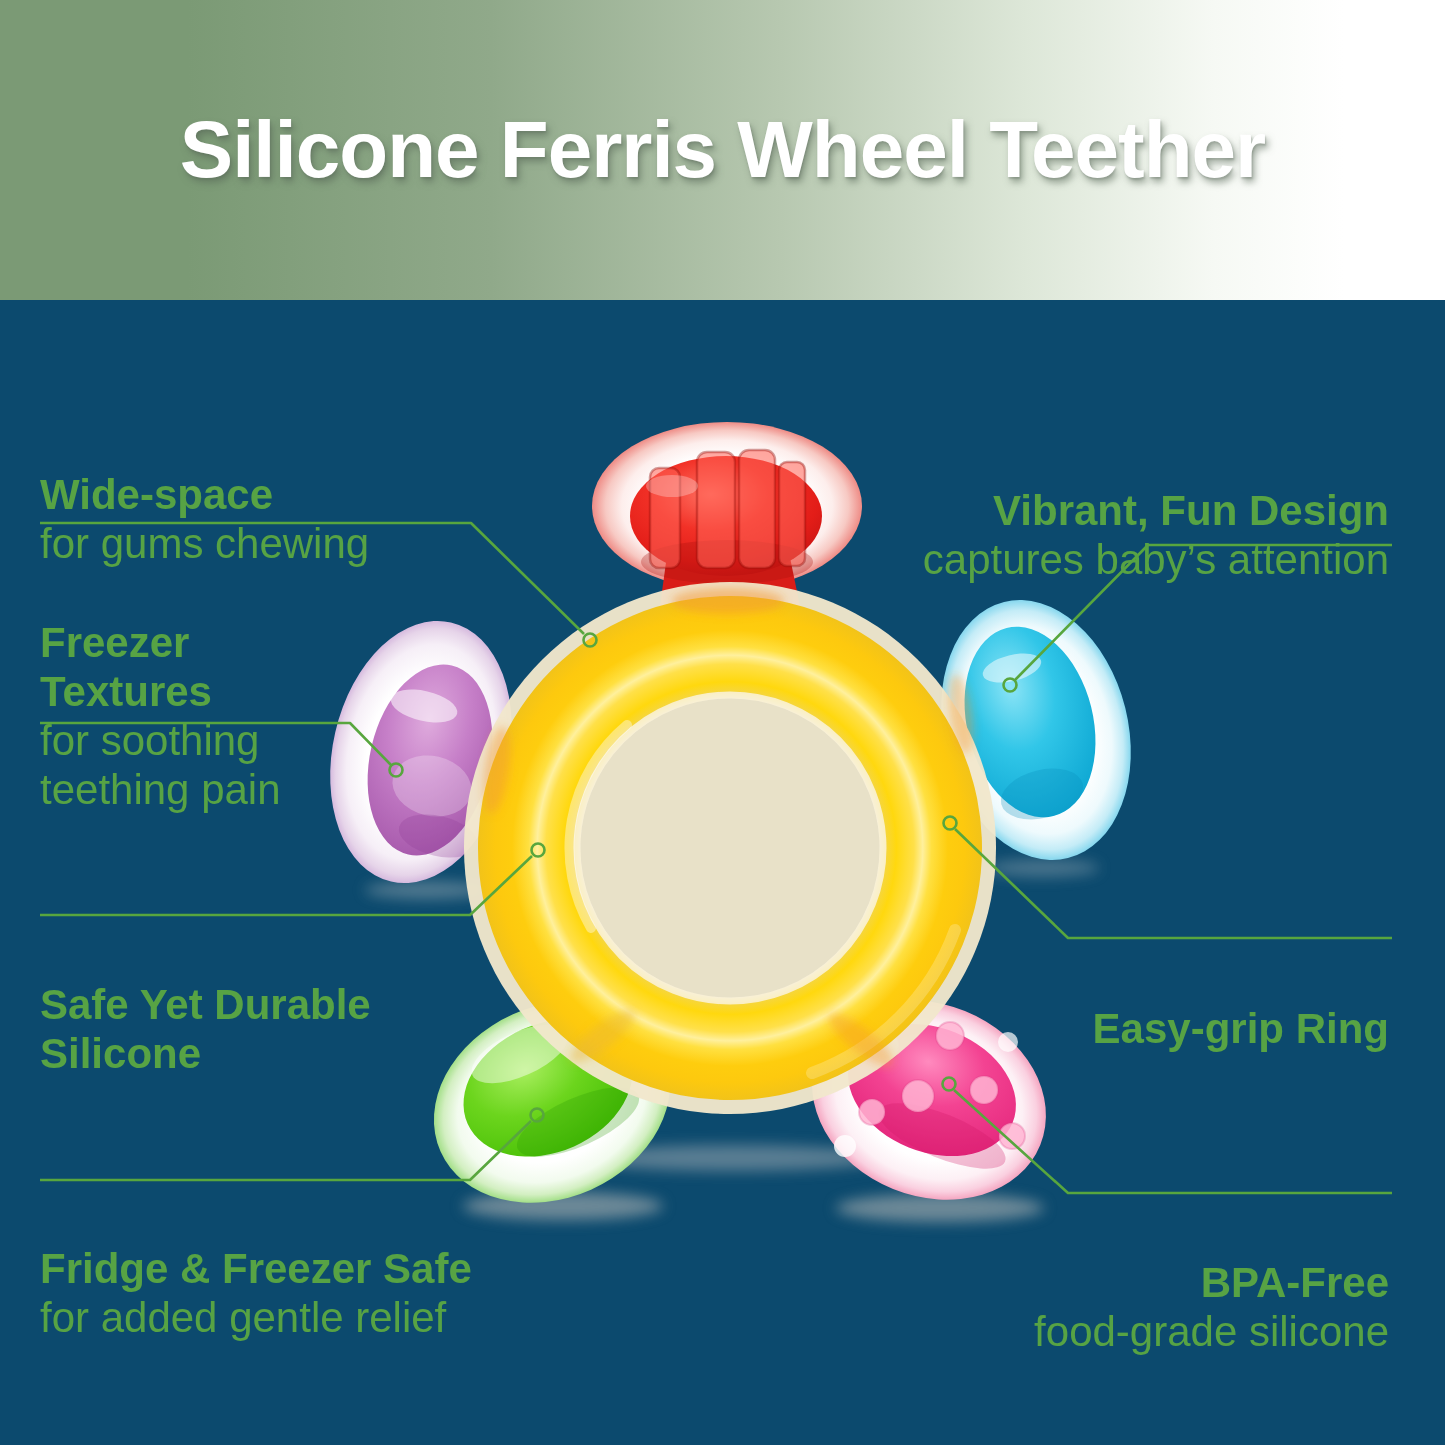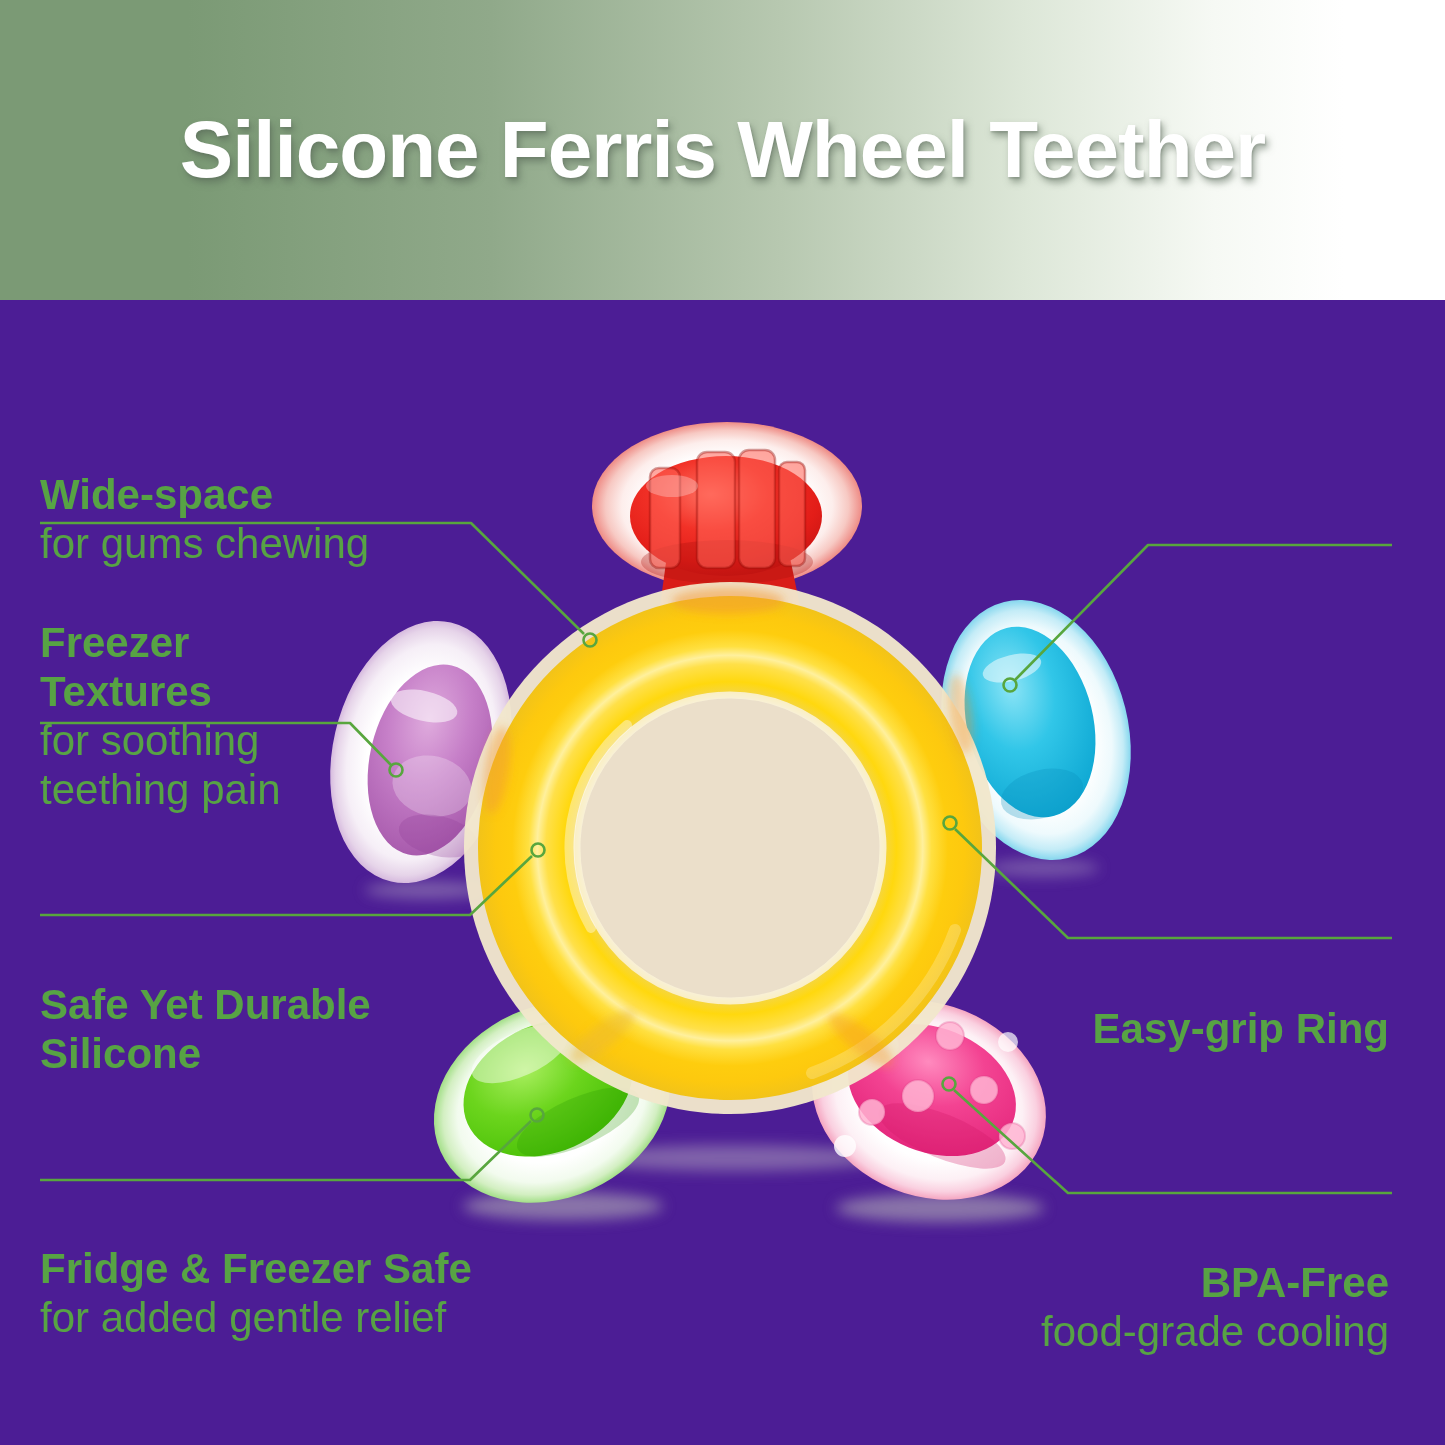--- a/index.html
+++ b/index.html
@@ -1,17 +1,17 @@
 <!DOCTYPE html>
 <html style="--header-green: #7b9a75; --header-fade: #ffffff; --title-white: #ffffff; --text-green: #57a344; --line-green: #58a63e; --ring-yellow: #ffd60d; --ring-rim-cream: #f1e7cc; --petal-red: #e8251d; --petal-blue: #2cc3e7; --petal-purple: #c379c6; --petal-green: #63d11c; --petal-pink: #f23f8f;"><head>
 <meta charset="utf-8">
 <style>
   html,body{margin:0;padding:0;background:#ffffff;}
   .canvas{
-    position:relative;width:1445px;height:1445px;overflow:hidden;background:#4c1d95;
+    position:relative;width:1445px;height:1445px;overflow:hidden;background:#0c4a6e;
     font-family:"Liberation Sans", sans-serif;
   }
   .header{
     position:absolute;left:0;top:0;width:1445px;height:300px;
     background:linear-gradient(to right,
       var(--header-green,#7b9a75) 0%,
       var(--header-green,#7b9a75) 13%,
       #90a98a 34%,
       #b7c8b0 54%,
       #dde7d8 71%,
@@ -235,23 +235,27 @@
 
   <div class="callout left" style="top:932px;width:400px">
     <div class="t">Safe Yet Durable Silicone</div>
   </div>
 
   <div class="callout left" style="top:1196px;width:480px">
     <div class="t">Fridge &amp; Freezer Safe</div>
     <div class="d">for added gentle relief</div>
   </div>
 
+  <div class="callout right" style="top:438px;width:480px">
+    <div class="t">Vibrant, Fun Design</div>
+    <div class="d">captures baby’s attention</div>
+  </div>
 
   <div class="callout right" style="top:956px;width:370px">
     <div class="t">Easy-grip Ring</div>
   </div>
 
   <div class="callout right" style="top:1210px;width:440px">
     <div class="t">BPA-Free</div>
-    <div class="d">food-grade cooling</div>
+    <div class="d">food-grade silicone</div>
   </div>
 
 </div>
 
 </body></html>

